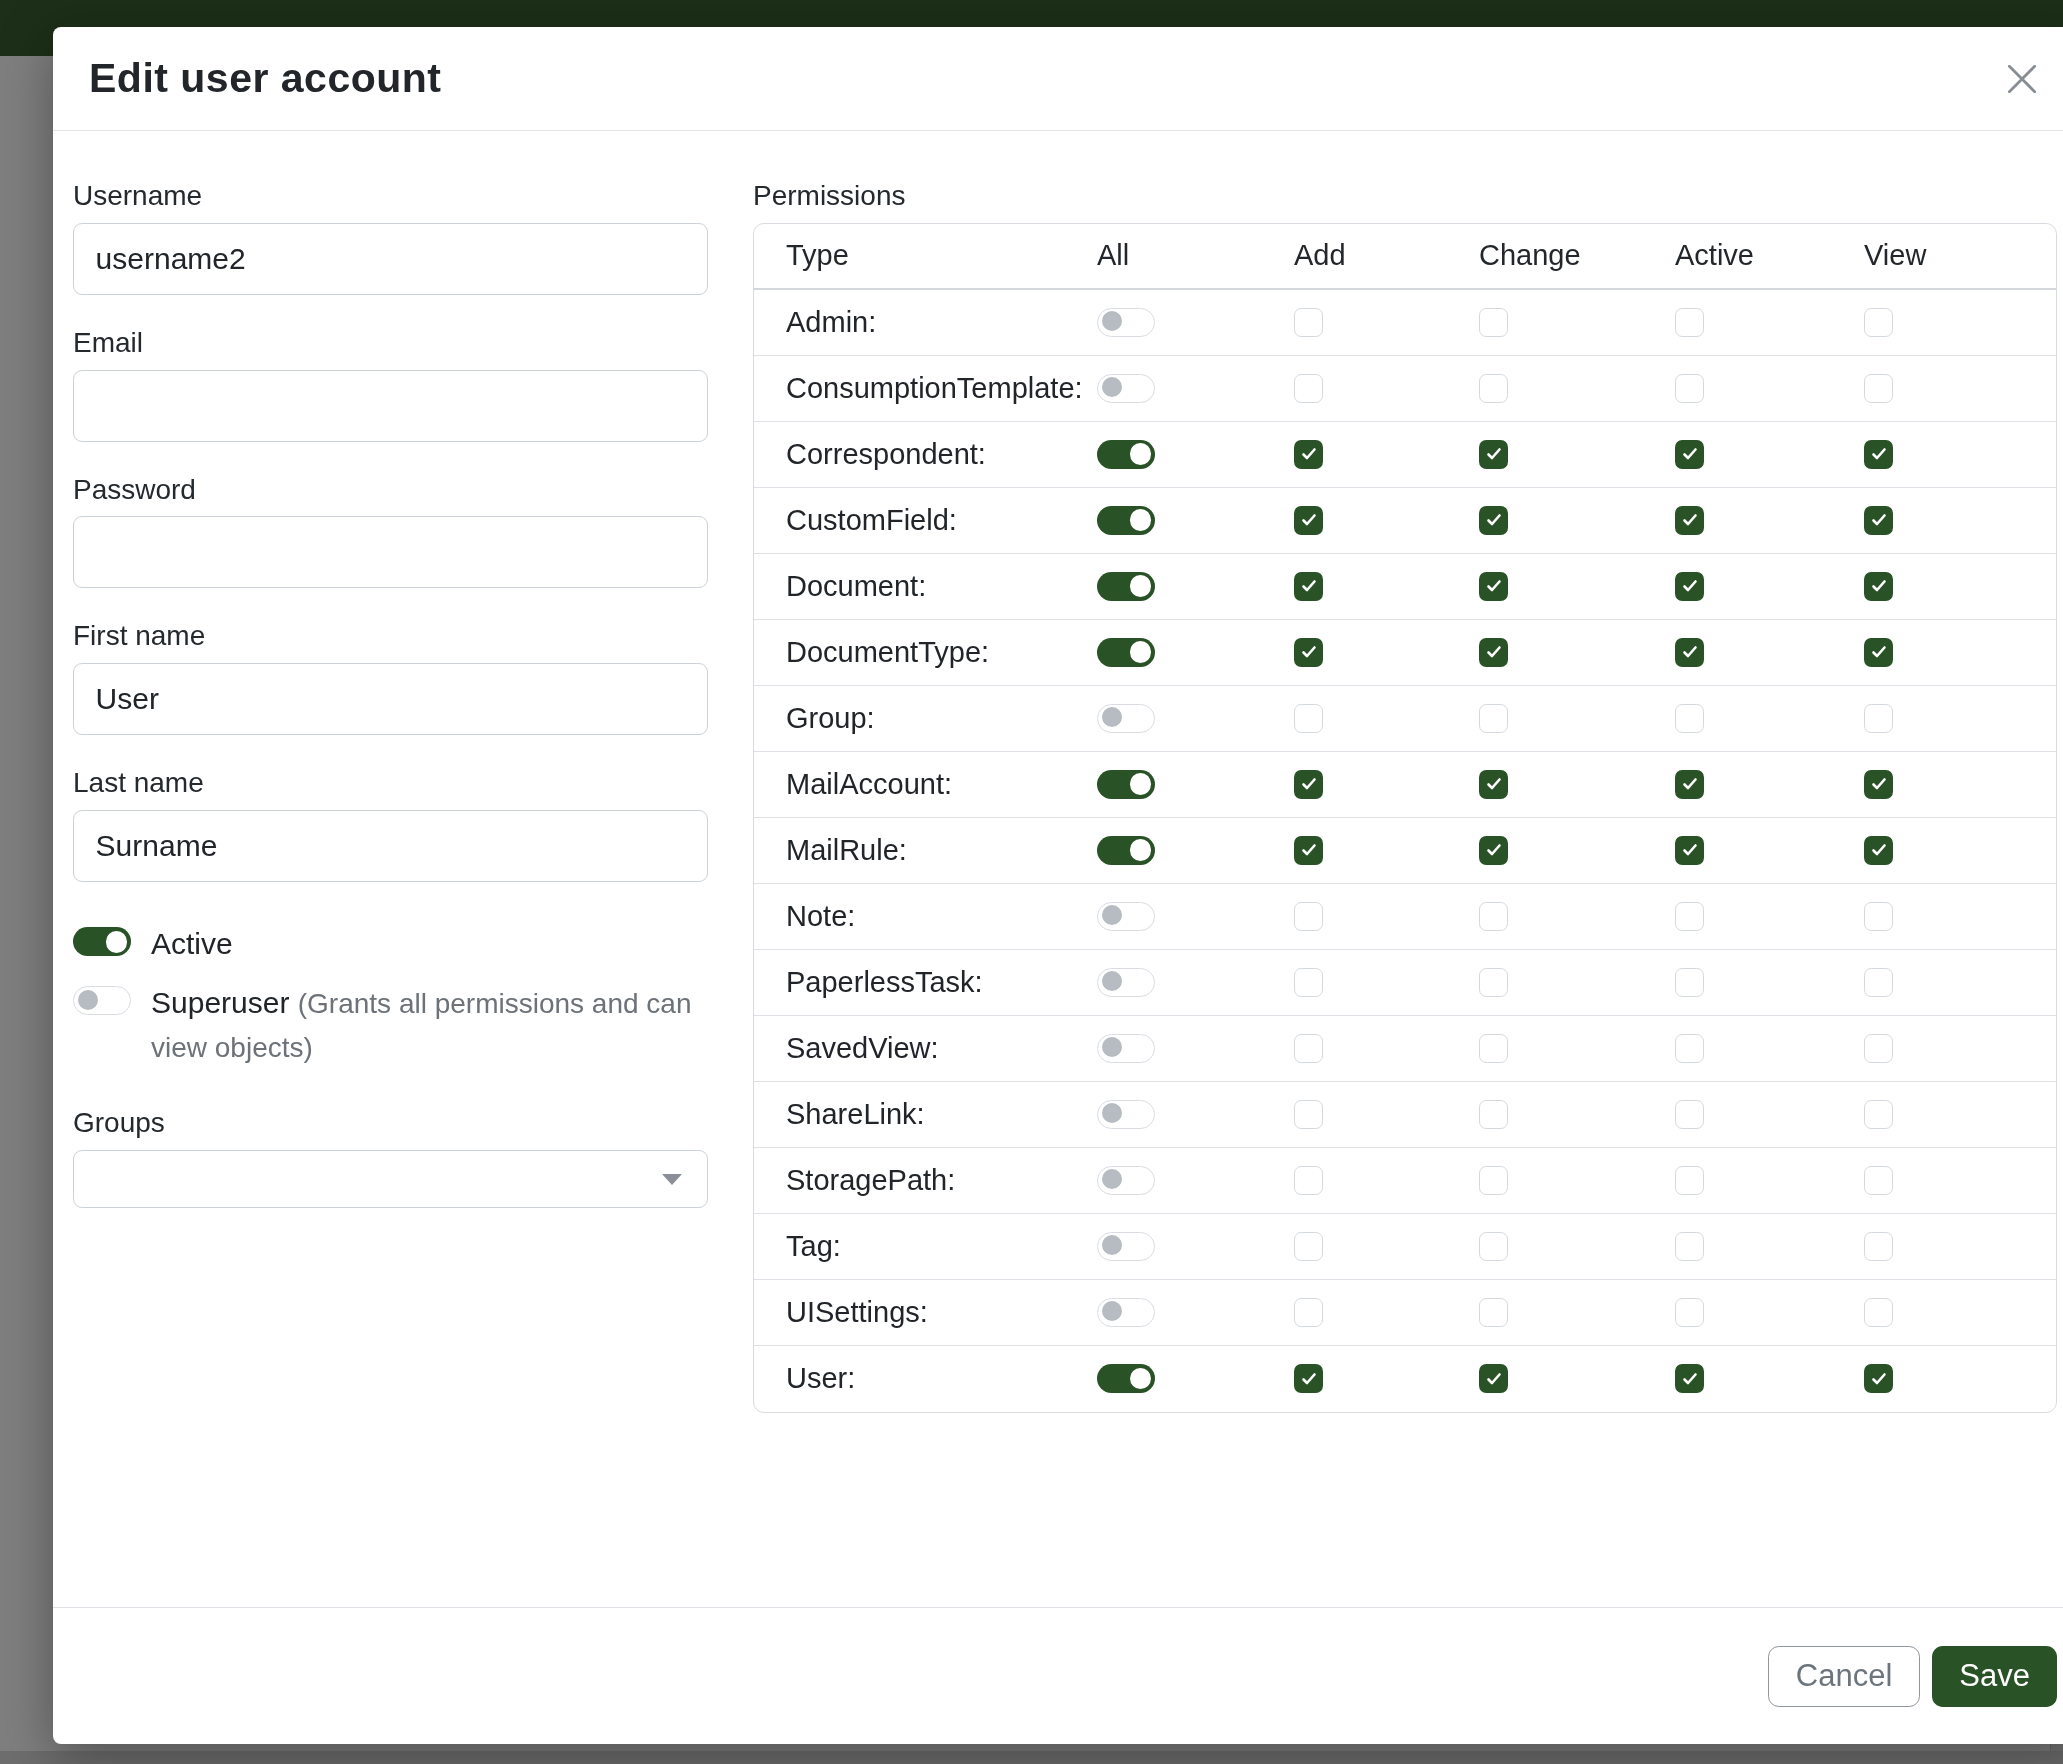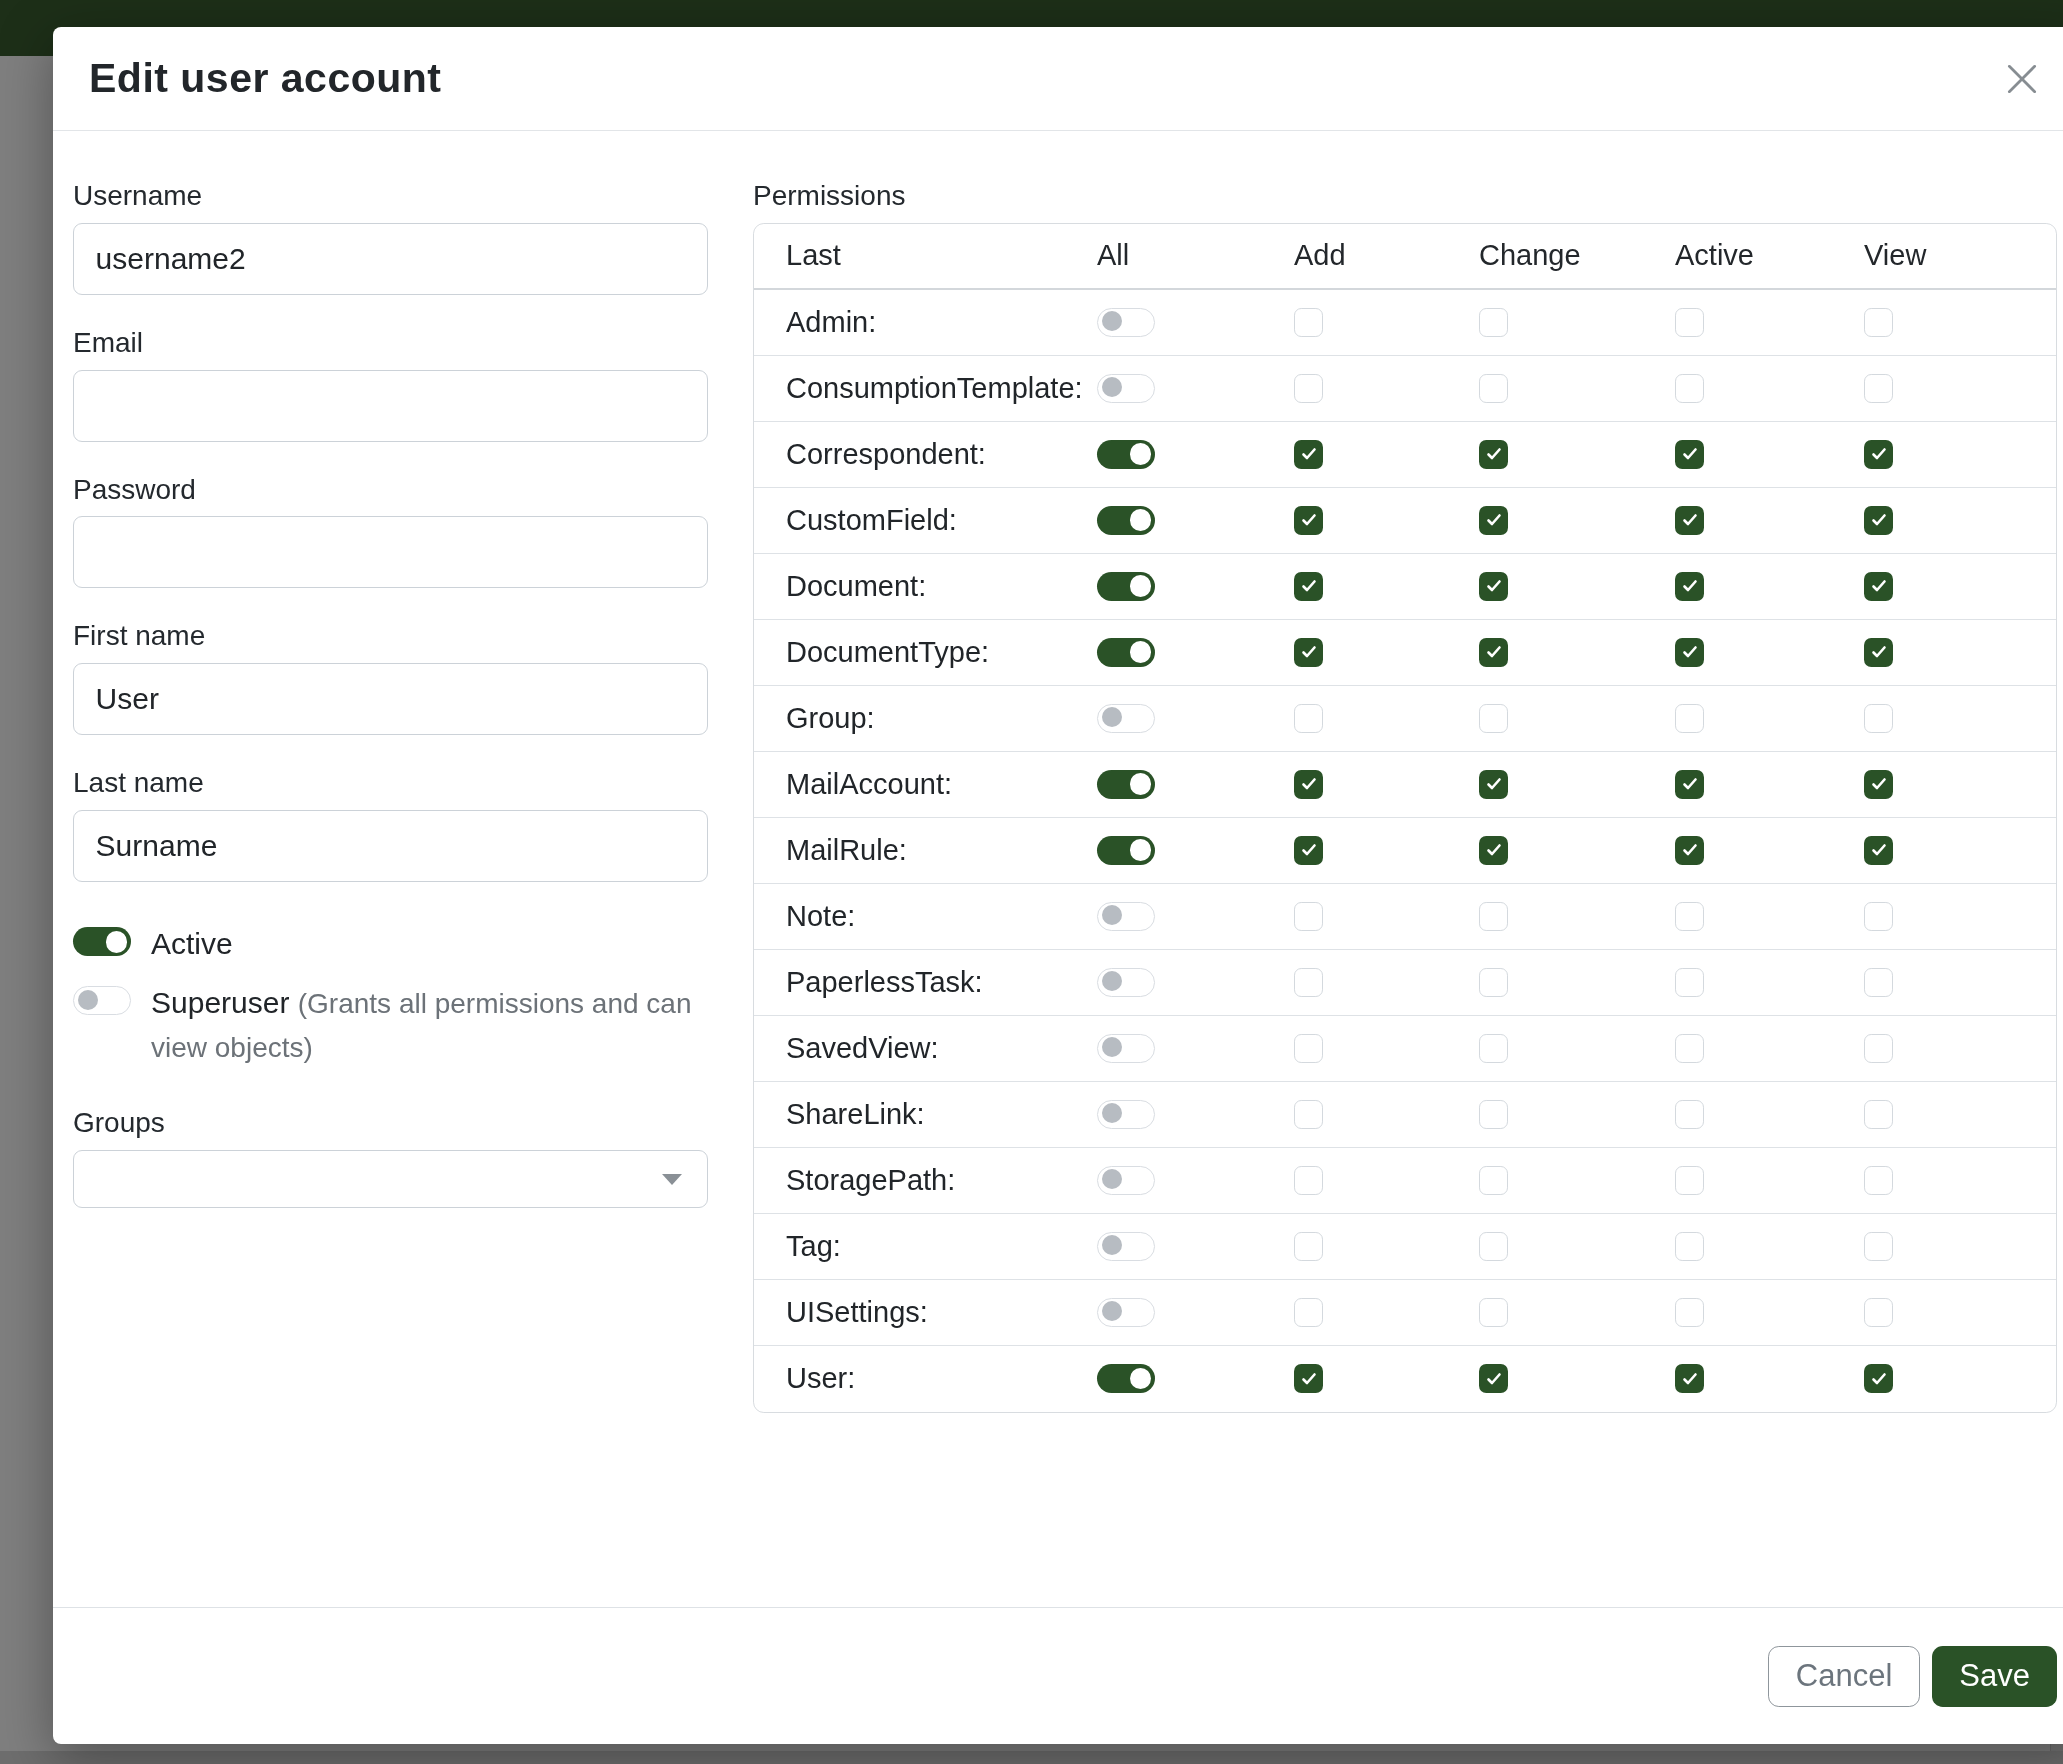--- a/index.html
+++ b/index.html
@@ -157,21 +157,21 @@
         </div>
       </div>
 
     </div>
 
     <div class="right-col">
       <label class="field-label">Permissions</label>
 
       <div class="perm-table">
         <div class="perm-grid perm-header">
-          <div>Last</div>
+          <div>Type</div>
           <div>All</div>
           <div>Add</div>
           <div>Change</div>
           <div>Active</div>
           <div>View</div>
         </div>
         <div>
   <div class="perm-grid perm-row">
     <div>Admin:</div>
     <div>

